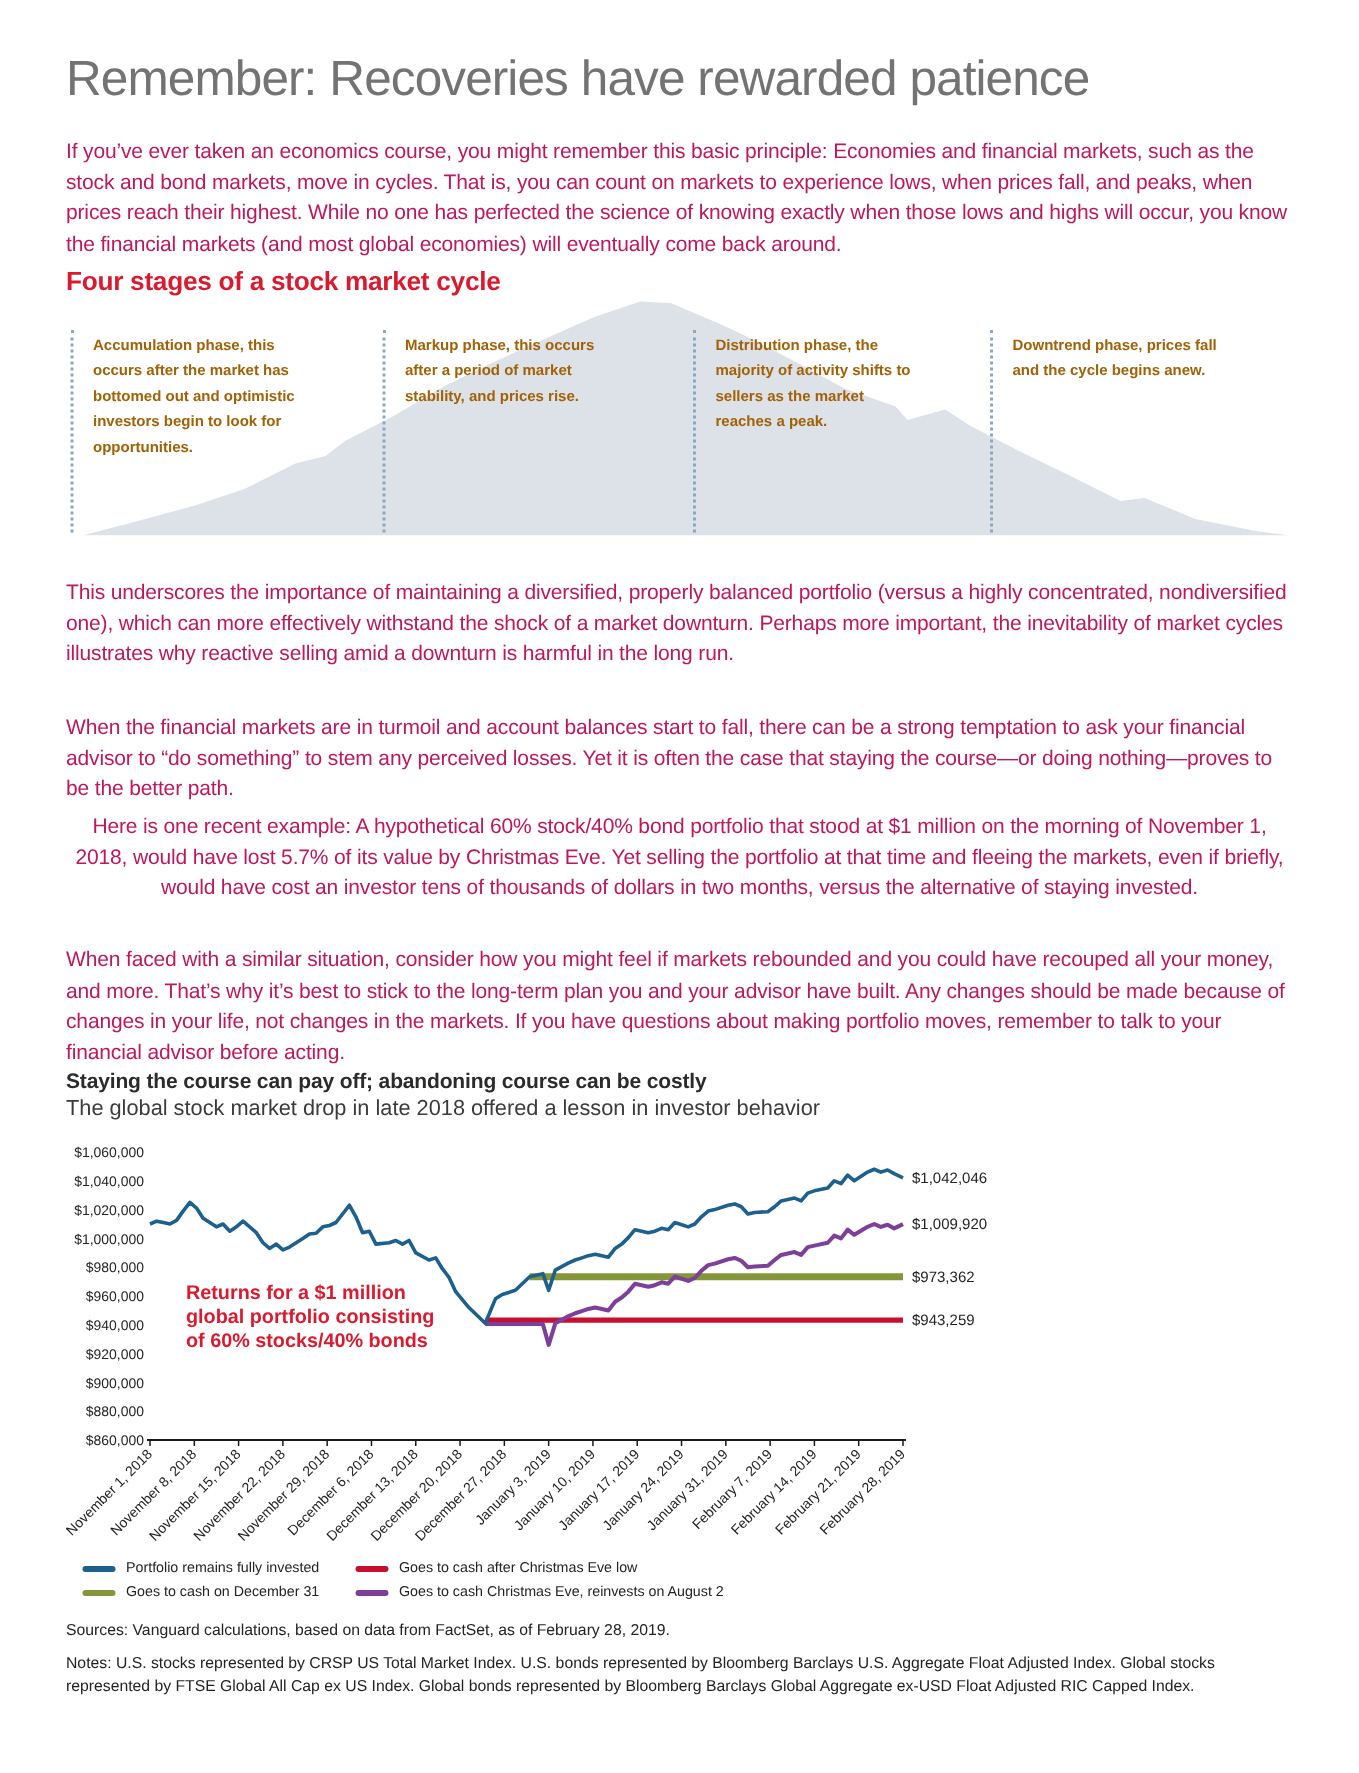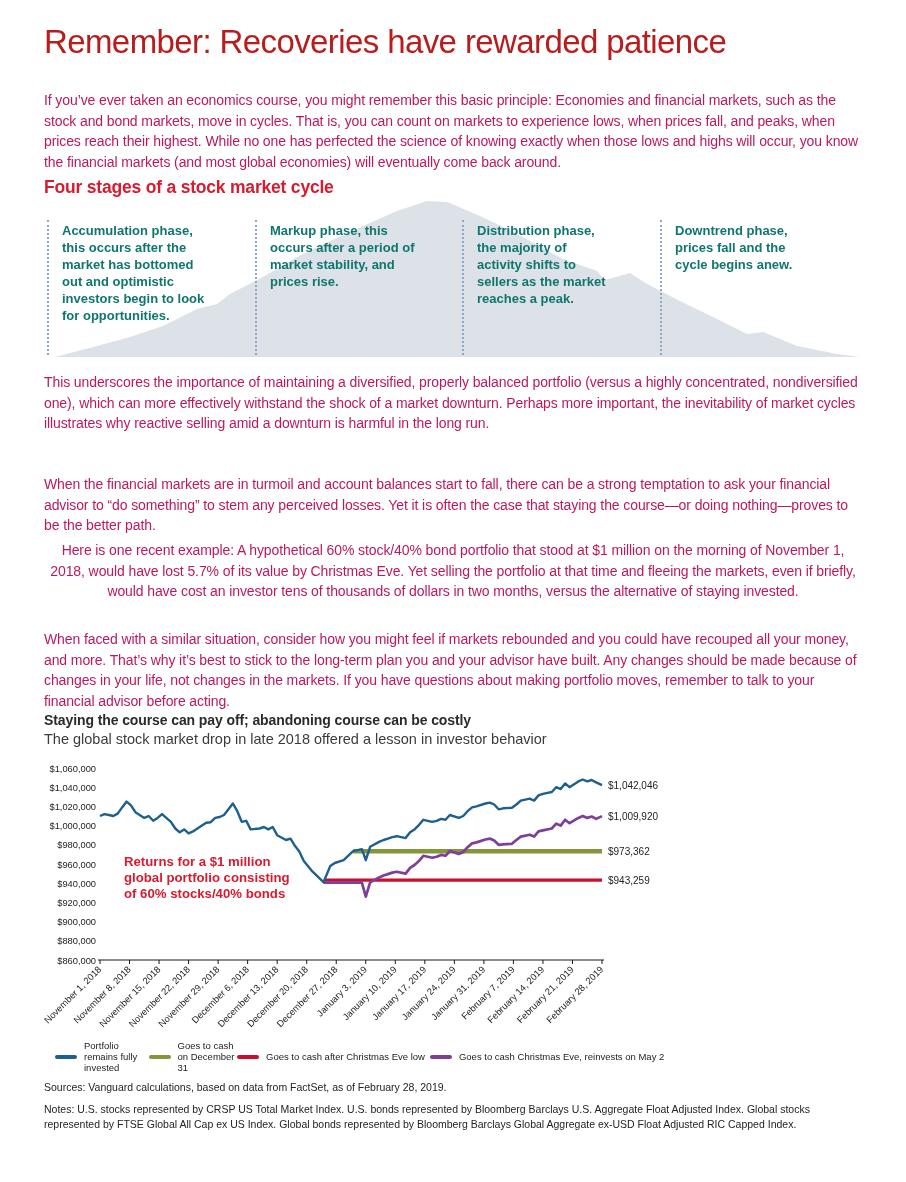--- a/index.html
+++ b/index.html
@@ -2,52 +2,52 @@
 <html><head>
 <meta charset="utf-8">
 <style>
   * { margin:0; padding:0; box-sizing:border-box; }
   html,body { background:#ffffff; }
   body { font-family:"Liberation Sans","DejaVu Sans",sans-serif; color:#3b3b3b; }
   .page { position:relative; width:906px; height:1182px; background:#fff; overflow:hidden; }
 
   .abs { position:absolute; left:44px; width:818px; }
 
-  h1.title { top:23px; font-size:33px; font-weight:400; letter-spacing:-0.6px; color:#b91c1c; }
+  h1.title { top:33px; font-size:33px; font-weight:400; letter-spacing:-0.6px; color:#737373; }
 
   p.body-text { font-size:14px; line-height:20.5px; letter-spacing:-0.1px; color:#be185d; }
   .p-intro   { top:90px; }
-  .p-diver   { top:372px; }
+  .p-diver   { top:384px; }
   .p-long    { top:474px; }
   .p-example { top:540px;text-align:center; }
   .p-similar { top:629px; }
 
   h2.red-heading { font-size:17.5px; font-weight:700; color:#da1a2e; letter-spacing:-0.2px; }
   .h-cycle { top:177px; }
   .h-long  { top:452px; }
 
   .diagram { top:200px; height:157px; }
   .mountain-svg { position:absolute; left:0; bottom:0; width:818px; height:158px; }
   .stage { position:absolute; top:20px; bottom:2px; border-left:2px dotted #8ca8c4; padding:2px 0 0 13px;
-           font-size:13px; line-height:17px; font-weight:700; color:#0f766e; }
+           font-size:10px; line-height:17px; font-weight:700; color:#a16207; }
   .stage-1 { left:3px;   width:165px; }
   .stage-2 { left:211px; width:162px; }
   .stage-3 { left:418px; width:150px; }
   .stage-4 { left:616px; width:160px; }
 
   .source-note { top:357px; font-size:10.5px; color:#333; }
 
   .chart-heading { top:712px; font-size:14px; font-weight:700; color:#2b2b2b; letter-spacing:-0.1px; }
   .chart-sub     { top:731px; font-size:14.5px; color:#3b3b3b; }
 
   .chart-wrap { top:755px; height:275px; }
   .chart-wrap svg { display:block; }
 
   .legend { top:1040px; display:flex; }
-  .legend-col { display:flex; flex-direction:row; gap:5px; }
+  .legend-col { display:flex; flex-direction:column; gap:5px; }
   .legend-col-0 { width:182px; margin-left:11px; }
   .legend-item { display:flex; align-items:center; font-size:9.5px; color:#232323; }
   .legend-swatch { display:inline-block; width:22px; height:4px; border-radius:2px; margin-right:7px; flex:none; }
 
   .footer { top:1080px; font-size:10.5px; line-height:15px; color:#232323; }
   .footer .src { margin-bottom:7px; }
 </style>
 </head>
 <body>
 
@@ -157,21 +157,21 @@
           <span>Goes to cash on December 31</span>
         </div>
       </div>
     <div class="legend-col" id="legend-col-1">
         <div class="legend-item">
           <span class="legend-swatch" style="background: rgb(200, 16, 46);"></span>
           <span>Goes to cash after Christmas Eve low</span>
         </div>
         <div class="legend-item">
           <span class="legend-swatch" style="background: rgb(125, 63, 152);"></span>
-          <span>Goes to cash Christmas Eve, reinvests on May 2</span>
+          <span>Goes to cash Christmas Eve, reinvests on August 2</span>
         </div>
       </div>
   </div>
 
   <div class="abs footer">
     <div class="src">Sources: Vanguard calculations, based on data from FactSet, as of February 28, 2019.</div>
     <div>Notes: U.S. stocks represented by CRSP US Total Market Index. U.S. bonds represented by Bloomberg Barclays U.S. Aggregate Float Adjusted Index. Global stocks represented by FTSE Global All Cap ex US Index. Global bonds represented by Bloomberg Barclays Global Aggregate ex-USD Float Adjusted RIC Capped Index.</div>
   </div>
 
 </div>

